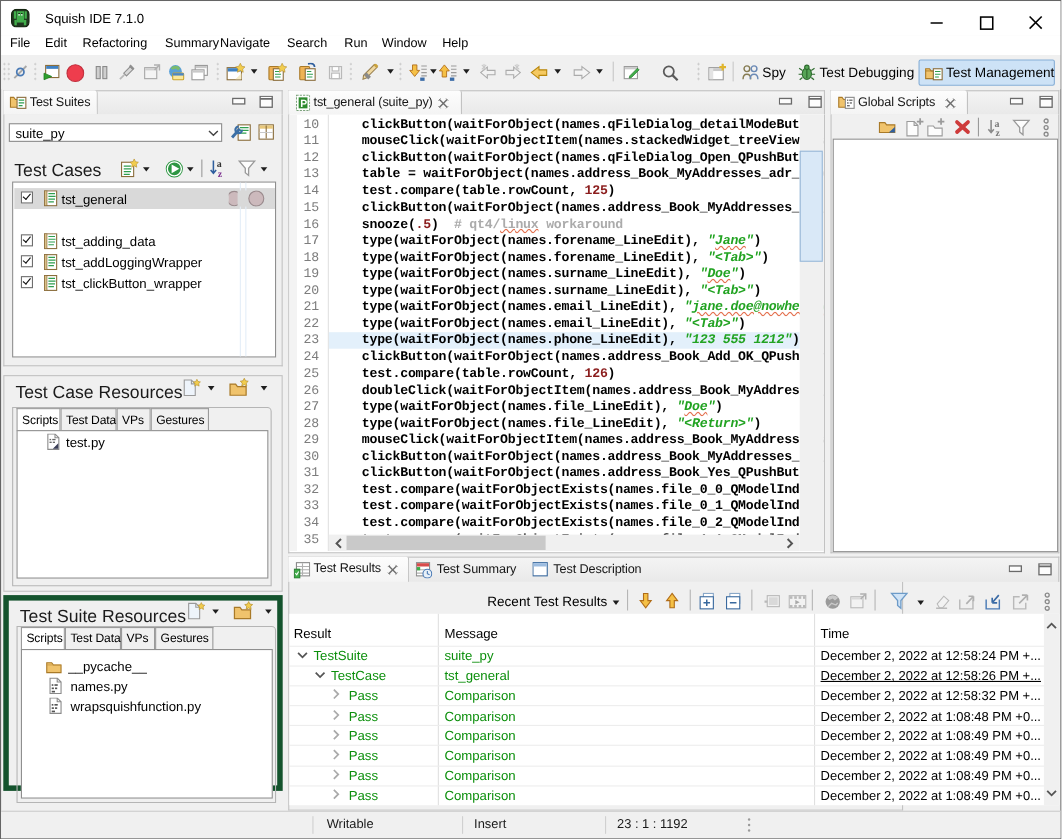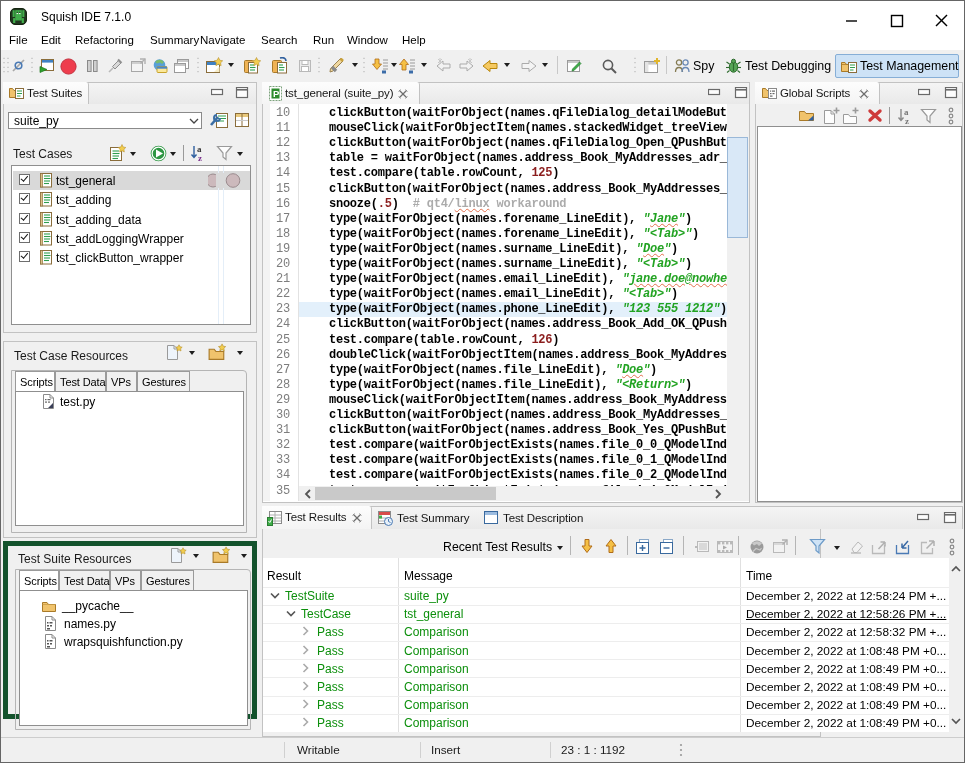--- a/index.html
+++ b/index.html
@@ -18,21 +18,21 @@
 .dotsep { position:absolute; top:6px; width:2px; height:18px;
   background-image:radial-gradient(circle, #c2c2c2 0.8px, transparent 1px);
   background-size:2px 4.5px; background-repeat:repeat-y; }
 .dd { position:absolute; width:0; height:0; border-left:3.5px solid transparent; border-right:3.5px solid transparent; border-top:4px solid #1e1e1e; top:13px; }
 
 .viewtabs { position:absolute; background:linear-gradient(#f4f4f4,#e9e9e9); border:1px solid #c2c2c2; border-bottom:none; }
 .vtab { position:absolute; top:0; height:22px; background:linear-gradient(#fdfdfd,#f4f4f4); border-right:1px solid #c2c2c2; border-top-right-radius:3px; }
 .vtabLabel { position:absolute; top:5px; font-size:11.5px; color:#151515; white-space:nowrap; letter-spacing:-0.1px; }
 .panelbody { position:absolute; background:#f0f0f0; border:1px solid #c2c2c2; border-top:none; }
 .whitebox { position:absolute; background:#fff; border:1px solid #8f8f8f; }
-.secheader { position:absolute; font-size:12px; color:#1a1a1a; }
+.secheader { position:absolute; font-size:16px; color:#1a1a1a; }
 
 #editor { position:absolute; left:262px; top:104px; width:488px; height:399px; background:#fff; border:1px solid #c2c2c2; border-top:none; }
 .codeline { position:absolute; left:0; width:100%; height:15.1px; white-space:pre; font-family:"Liberation Mono", monospace; font-size:12px; letter-spacing:-0.22px; font-weight:700; }
 .lnum { position:absolute; width:24px; text-align:right; font-family:"Liberation Mono", monospace; font-size:12px; font-weight:400; color:#7d7d7d; letter-spacing:-0.15px; }
 .str { color:#1fa41f; color:#22a322; font-style:italic; }
 .num { color:#8b1d1d; }
 .com { color:#ababab; }
 .squig { text-decoration:underline wavy #e4704e 0.8px; text-underline-offset:0.5px; }
 
 .green { color:#0c8f0c; }
@@ -436,26 +436,20 @@
     <svg class="icon" style="left:196px;top:7px" width="42" height="15">
       <circle cx="5" cy="7.5" r="6.5" fill="#ccb9bc" stroke="#9a8a8d"></circle>
       <rect x="8" y="0" width="10" height="15" fill="#d9d9d9"></rect>
       <circle cx="25" cy="7.5" r="6.8" fill="#ccb9bc" stroke="#9a8a8d"></circle>
     </svg>
     <div class="tcrow" style="top:5px">
         <svg class="icon" style="left:27px;top:2px" width="14" height="15">
           <use href="#tsticon"></use>
         </svg>
         <span class="tclabel">tst_general</span>
-      </div>
-    <div class="tcrow" style="top:24px">
-        <svg class="icon" style="left:27px;top:2px" width="14" height="15">
-          <use href="#tsticon"></use>
-        </svg>
-        <span class="tclabel">tst_adding</span>
       </div>
     <div class="tcrow" style="top:44px">
         <svg class="icon" style="left:27px;top:2px" width="14" height="15">
           <use href="#tsticon"></use>
         </svg>
         <span class="tclabel">tst_adding_data</span>
       </div>
     <div class="tcrow" style="top:63px">
         <svg class="icon" style="left:27px;top:2px" width="14" height="15">
           <use href="#tsticon"></use>

